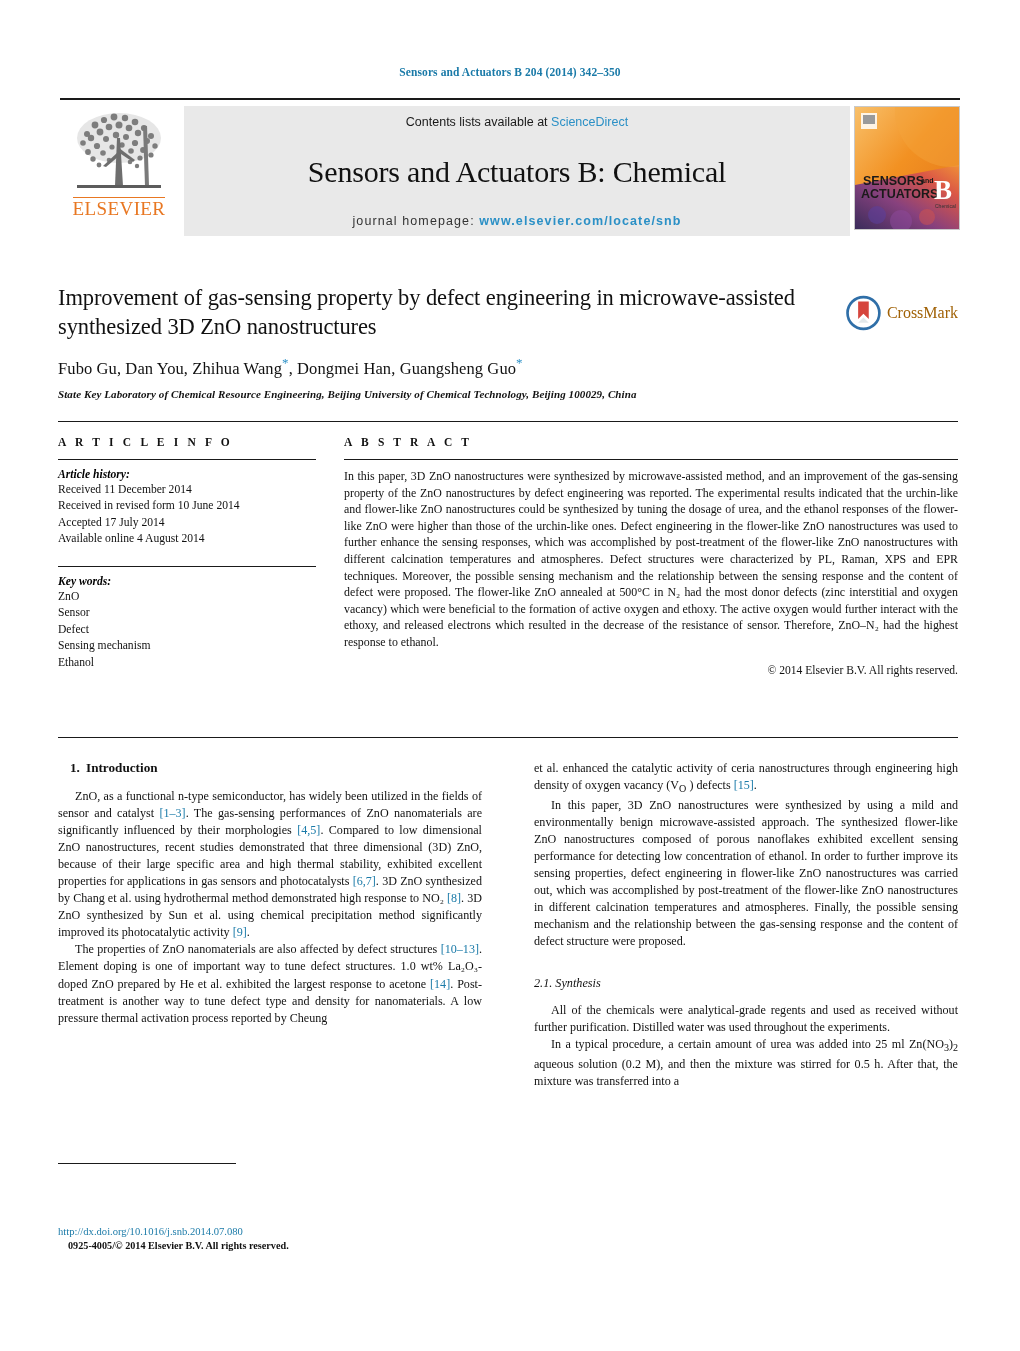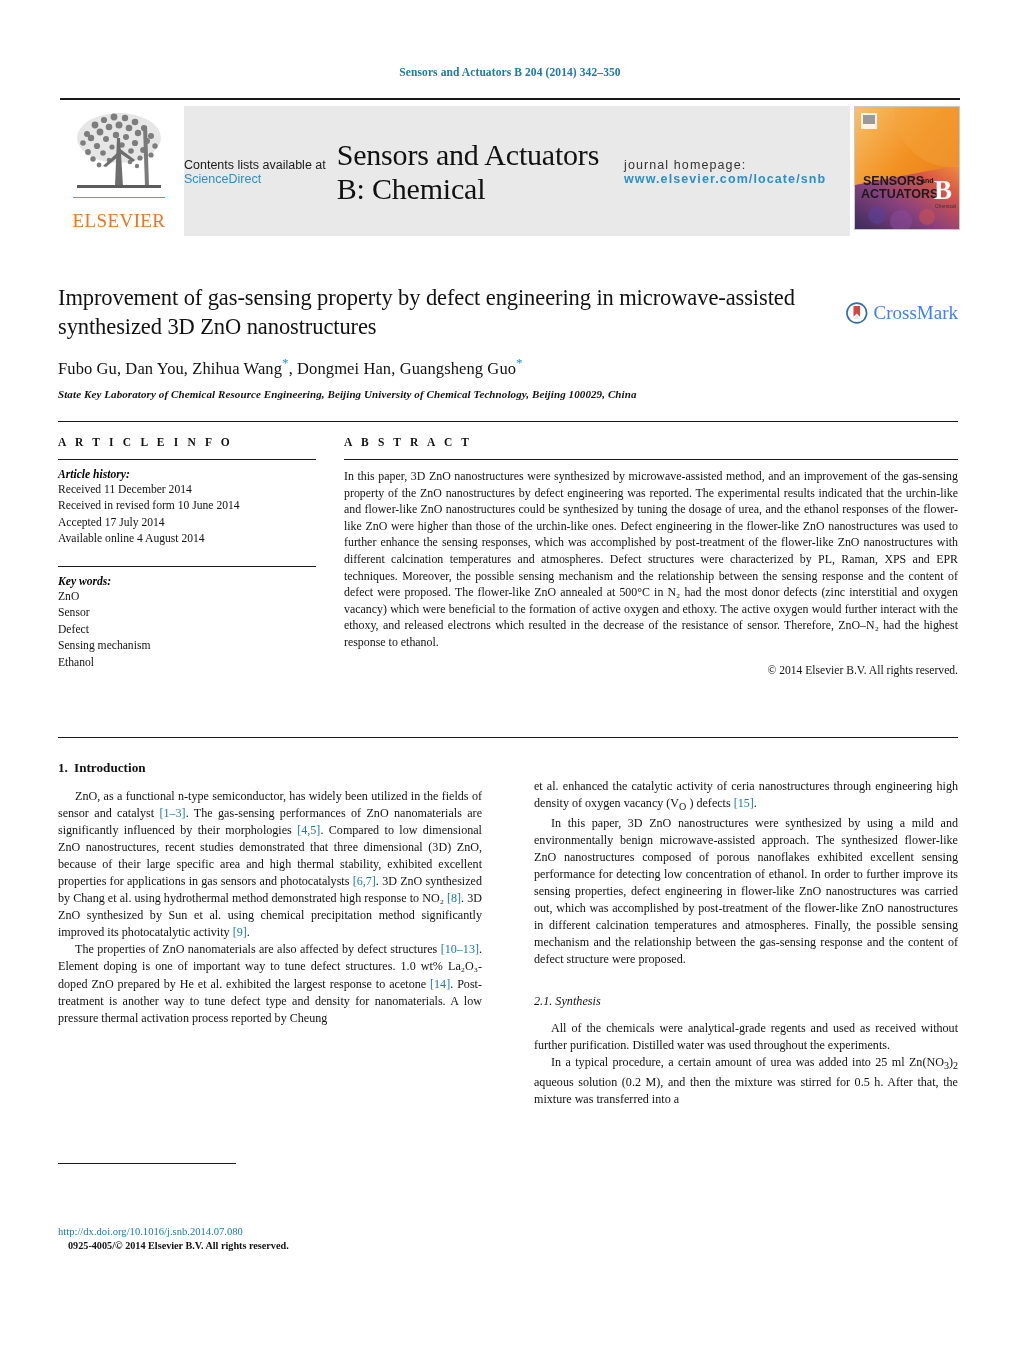--- a/index.html
+++ b/index.html
@@ -58,29 +58,29 @@
     padding-top: 2px;
   }
   .tree-svg { display: block; }
   .elsevier-word {
     font-family: "Liberation Serif", serif;
     font-size: 19px;
     letter-spacing: 0.4px;
     color: #e87722;
     margin-top: 1px;
     border-top: 1.5px solid #e87722;
-    padding-top: 13px;
+    padding-top: 1px;
     line-height: 1;
   }
   .masthead-center {
     flex: 1 1 auto;
     background: #e9e9e9;
     margin: 0 4px 0 6px;
     display: flex;
-    flex-direction: row;
+    flex-direction: column;
     justify-content: space-between;
     align-items: center;
     padding: 9px 0 8px 0;
     box-sizing: border-box;
   }
   .contents-line {
     font-family: "Liberation Sans", sans-serif;
     font-size: 12.5px;
     color: #1a1a1a;
   }
@@ -153,22 +153,22 @@
     top: 4px;
     right: 0px;
     width: 112px;
     height: 52px;
     display: flex;
     align-items: center;
     gap: 6px;
   }
   .crossmark-word {
     font-family: "Liberation Serif", serif;
-    font-size: 19px;
-    color: #3b82f6;
+    font-size: 16px;
+    color: #a16207;
   }
 
   
   .rule-main {
     position: absolute;
     left: 58px;
     width: 900px;
     border-top: 1px solid #1a1a1a;
   }
   .rule-top    { top: 421px; }
@@ -239,21 +239,21 @@
     top: 0;
     width: 424px;
   }
   .col-left  { left: 0; }
   .col-right { left: 476px; }
 
   h2.sec {
     font-family: "Liberation Serif", serif;
     font-size: 13.2px;
     font-weight: bold;
-    margin: 0 0 12px 0;
+    margin: 0 0 12px 12px;
     color: #111;
   }
   h2.sec .num { display: inline-block; min-width: 16px; }
   h3.subsec {
     font-family: "Liberation Serif", serif;
     font-size: 12.2px;
     font-style: italic;
     font-weight: normal;
     margin: 0 0 11px 0;
     color: #111;
@@ -452,21 +452,21 @@
 
     <div class="col col-left">
       <h2 class="sec">
         <span class="num">1.</span><span>Introduction</span>
       </h2>
       <p class="para"><span>ZnO, as a functional n-type semiconductor, has widely been utilized in the fields of sensor and catalyst </span><span class="cite">[1–3]</span><span>. The gas-sensing performances of ZnO nanomaterials are significantly influenced by their morphologies </span><span class="cite">[4,5]</span><span>. Compared to low dimensional ZnO nanostructures, recent studies demonstrated that three dimensional (3D) ZnO, because of their large specific area and high thermal stability, exhibited excellent properties for applications in gas sensors and photocatalysts </span><span class="cite">[6,7]</span><span>. 3D ZnO synthesized by Chang et al. using hydrothermal method demonstrated high response to NO₂ </span><span class="cite">[8]</span><span>. 3D ZnO synthesized by Sun et al. using chemical precipitation method significantly improved its photocatalytic activity </span><span class="cite">[9]</span><span>.</span></p>
       <p class="para"><span>The properties of ZnO nanomaterials are also affected by defect structures </span><span class="cite">[10–13]</span><span>. Element doping is one of important way to tune defect structures. 1.0 wt% La₂O₃-doped ZnO prepared by He et al. exhibited the largest response to acetone </span><span class="cite">[14]</span><span>. Post-treatment is another way to tune defect type and density for nanomaterials. A low pressure thermal activation process reported by Cheung</span></p>
     </div>
 
     <div class="col col-right">
-      <p class="para" style="text-indent:0;margin-top:18px;"><span>et al. enhanced the catalytic activity of ceria nanostructures through engineering high density of oxygen vacancy (V</span><sub>O</sub><span> ) defects </span><span class="cite">[15]</span><span>.</span></p>
+      <p class="para" style="text-indent:0;"><span>et al. enhanced the catalytic activity of ceria nanostructures through engineering high density of oxygen vacancy (V</span><sub>O</sub><span> ) defects </span><span class="cite">[15]</span><span>.</span></p>
       <p class="para">In this paper, 3D ZnO nanostructures were synthesized by using a mild and environmentally benign microwave-assisted approach. The synthesized flower-like ZnO nanostructures composed of porous nanoflakes exhibited excellent sensing performance for detecting low concentration of ethanol. In order to further improve its sensing properties, defect engineering in flower-like ZnO nanostructures was carried out, which was accomplished by post-treatment of the flower-like ZnO nanostructures in different calcination temperatures and atmospheres. Finally, the possible sensing mechanism and the relationship between the gas-sensing response and the content of defect structure were proposed.</p>
       <div class="spacer-sec"></div>
       <h3 class="subsec">2.1.  Synthesis</h3>
       <p class="para">All of the chemicals were analytical-grade regents and used as received without further purification. Distilled water was used throughout the experiments.</p>
       <p class="para"><span>In a typical procedure, a certain amount of urea was added into 25 ml Zn(NO</span><sub>3</sub><span>)</span><sub>2</sub><span> aqueous solution (0.2 M), and then the mixture was stirred for 0.5 h. After that, the mixture was transferred into a</span></p>
     </div>
   </div>
 
   <div class="footnote-rule"></div>
 

